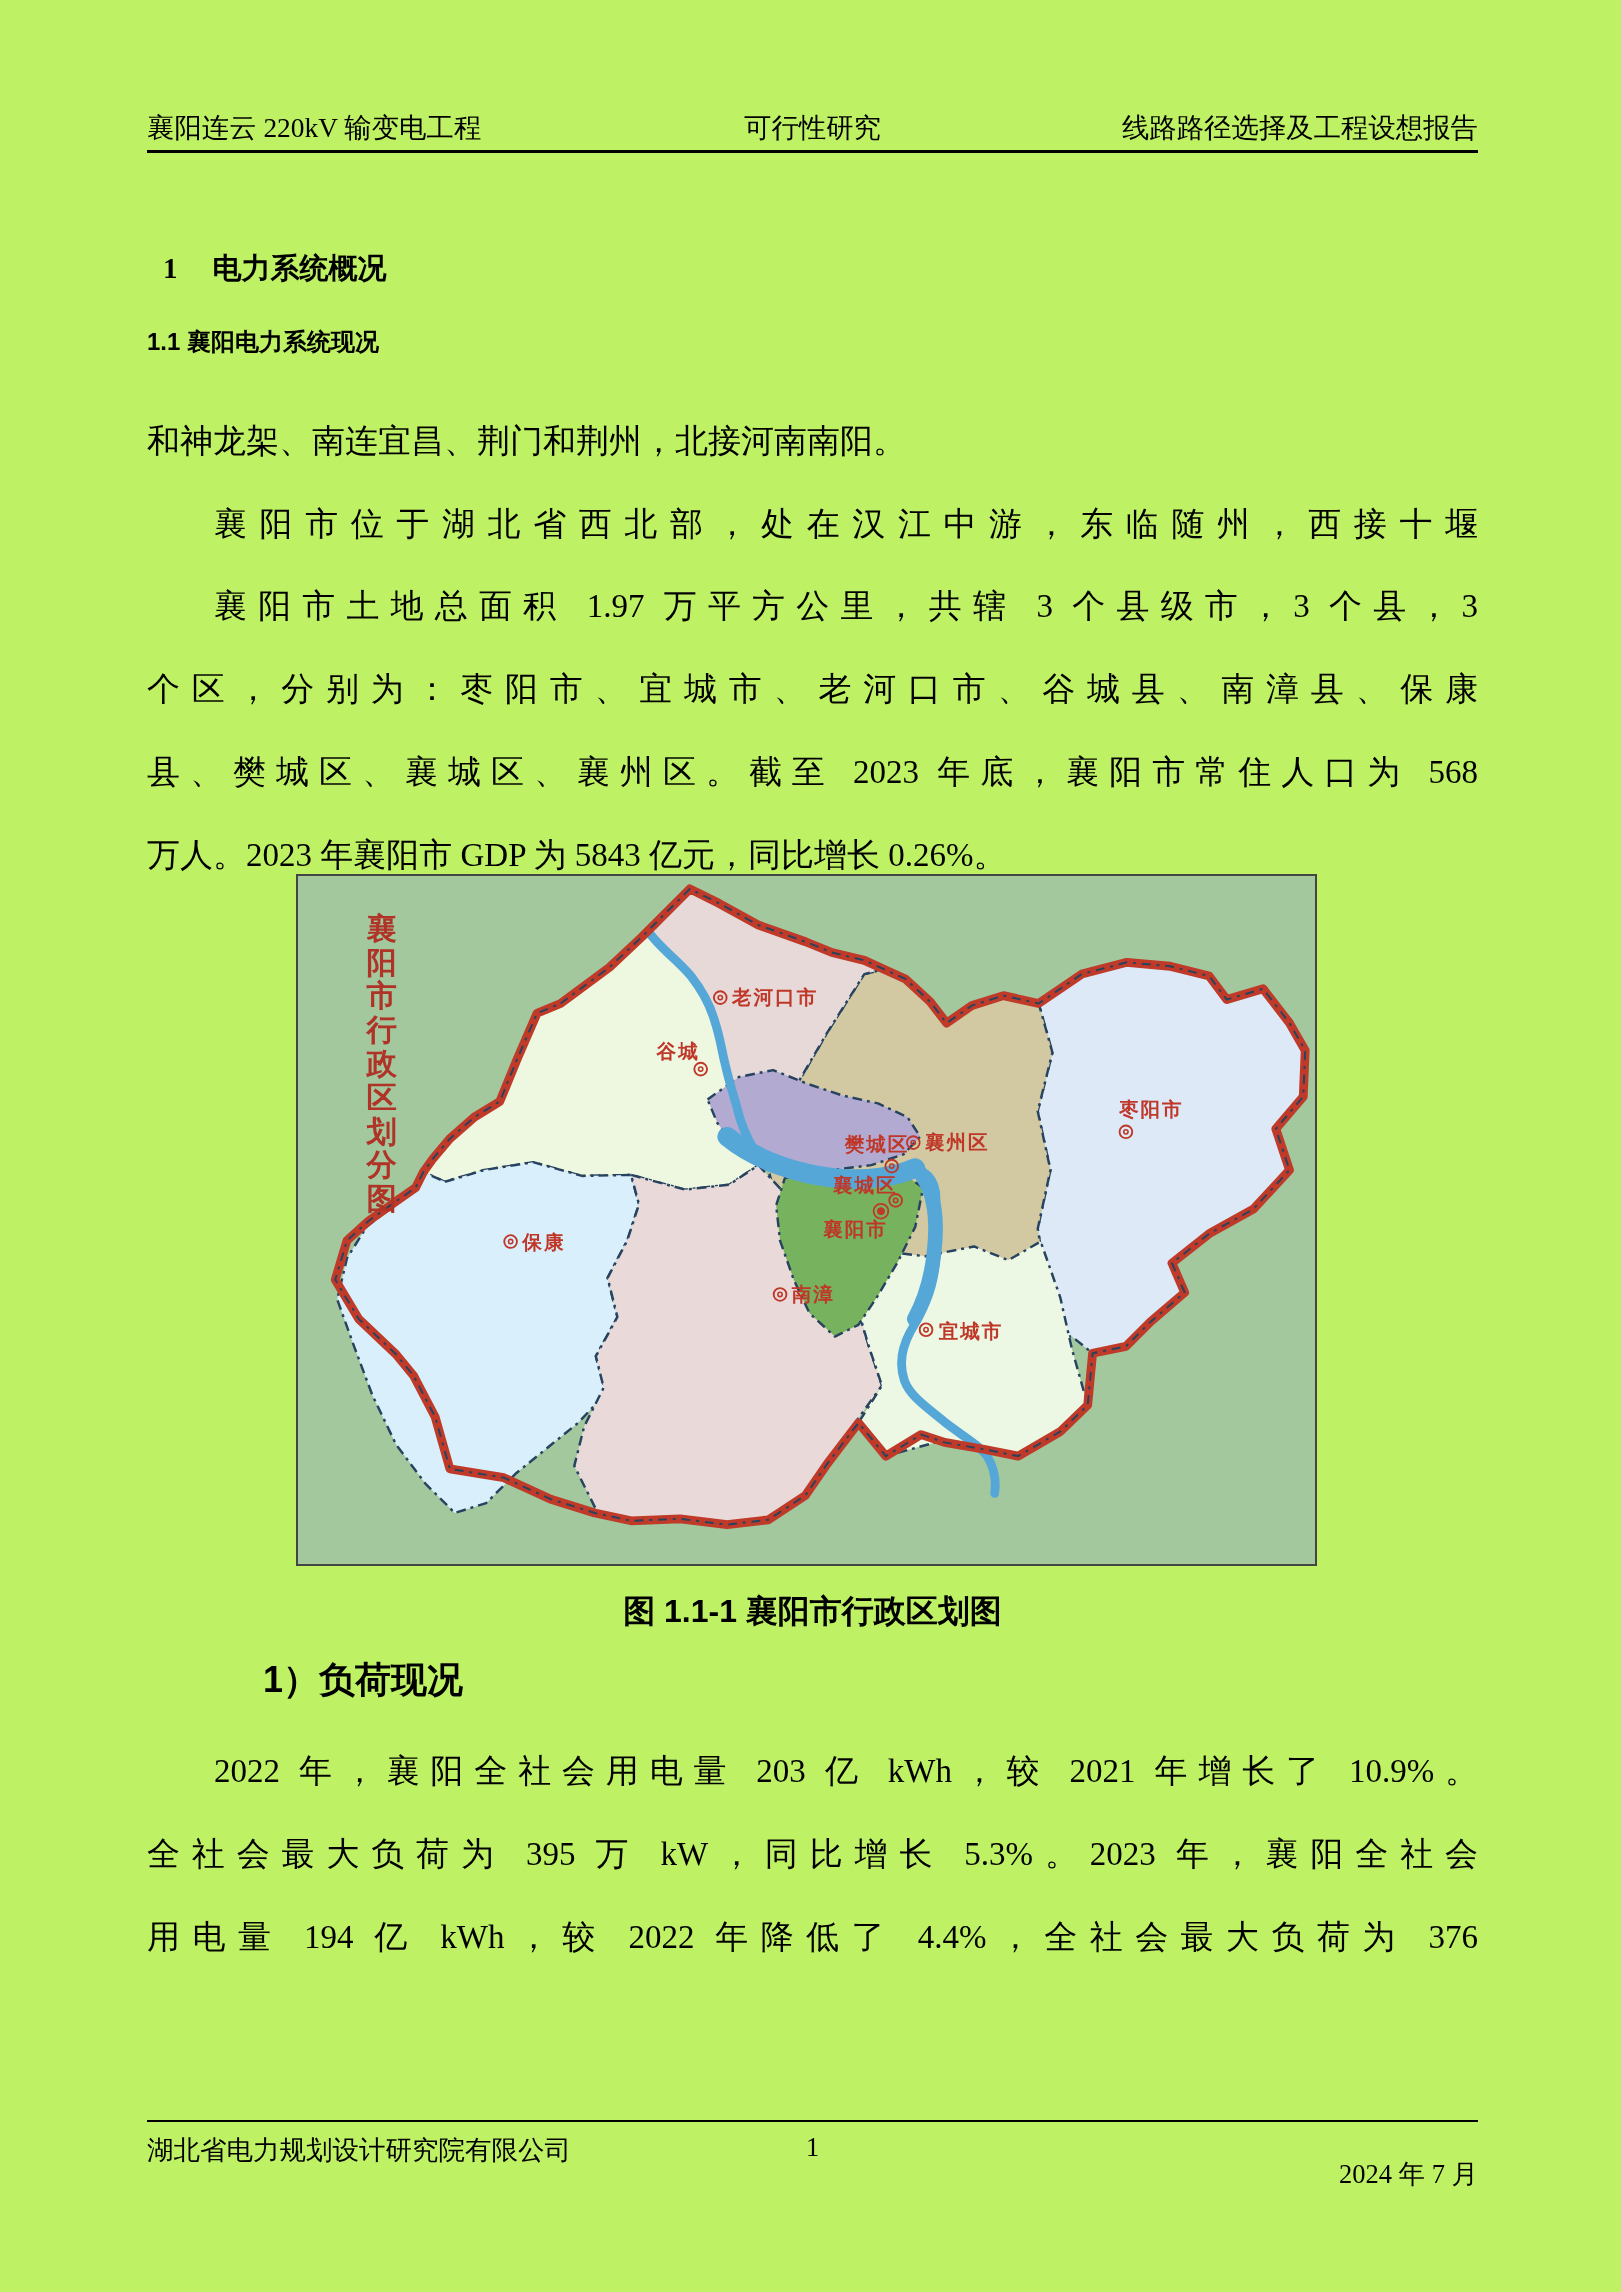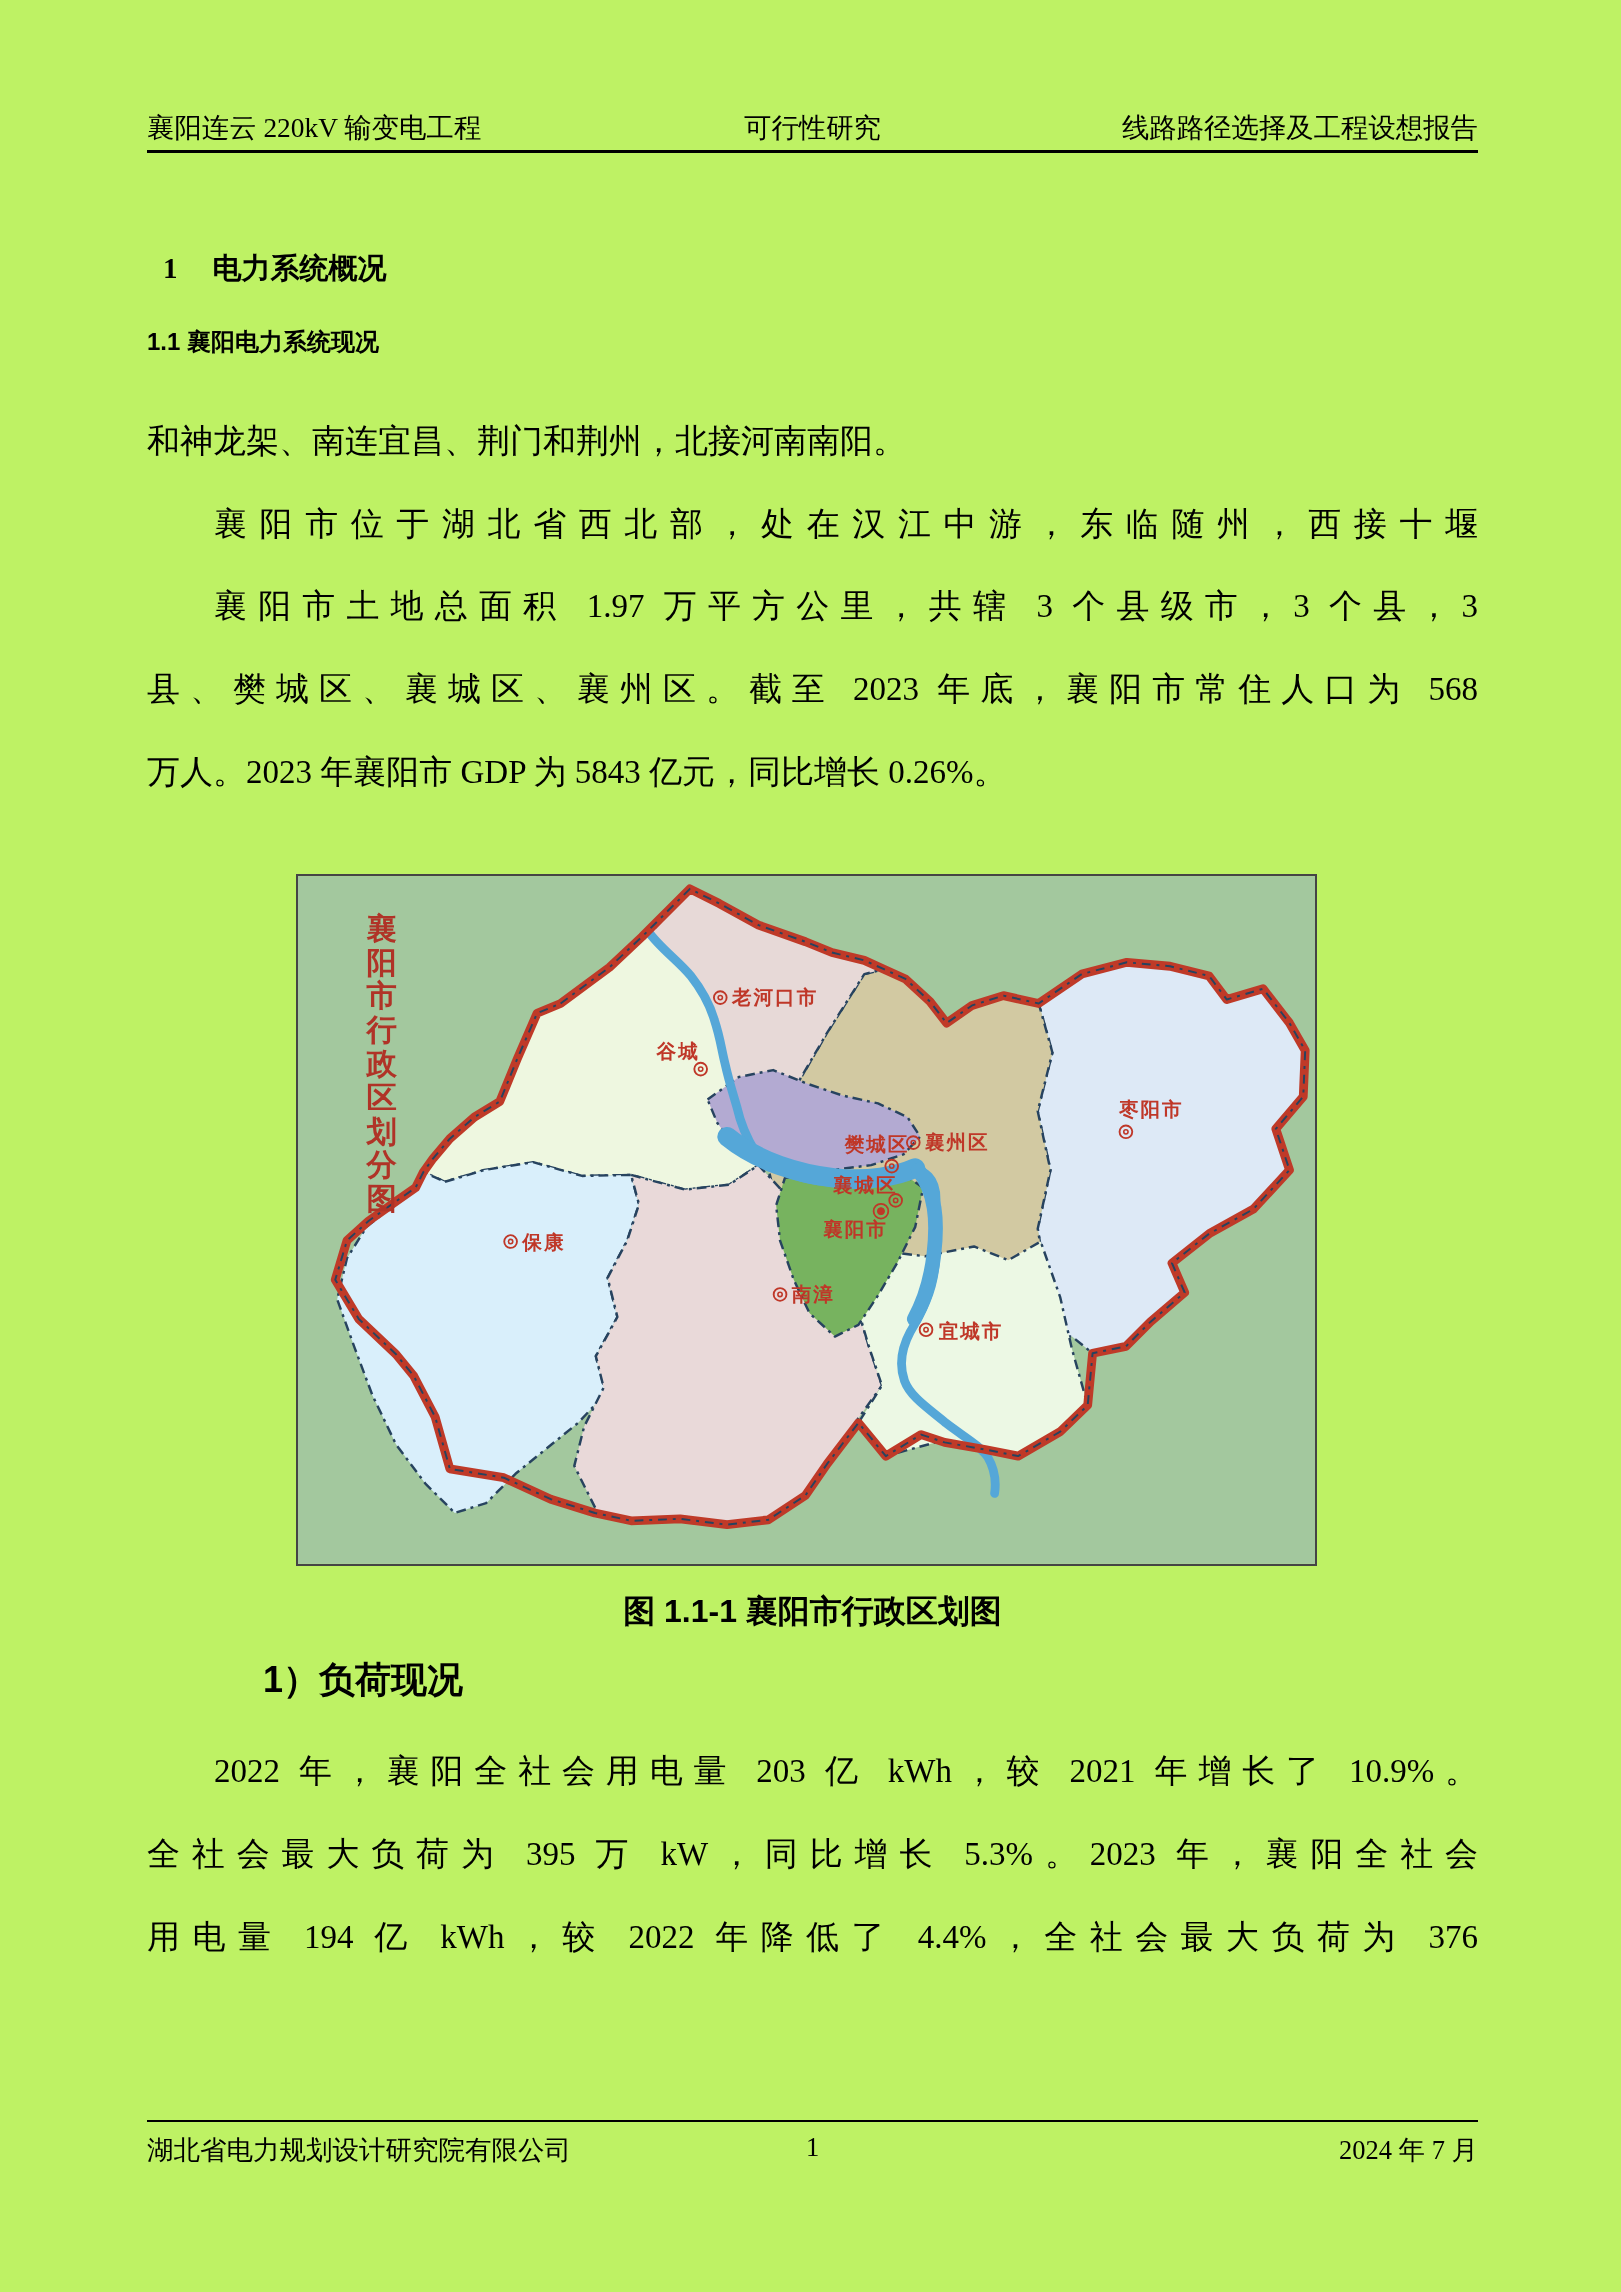--- a/index.html
+++ b/index.html
@@ -9,21 +9,21 @@
   
   .doc-header{position:absolute;left:147px;right:143px;top:112px;
               display:grid;grid-template-columns:1fr auto 1fr;align-items:end;
               font-size:27.4px;line-height:32px;padding-bottom:5.9px;border-bottom:3.9px solid #000;}
   .doc-header .c{justify-self:center;}
   .doc-header .r{justify-self:end;}
   .doc-footer{position:absolute;left:147px;right:143px;top:2120px;
               display:grid;grid-template-columns:1fr auto 1fr;align-items:start;
               font-size:26.5px;border-top:2.9px solid #000;padding-top:9.8px;}
   .doc-footer .c{justify-self:center;}
-  .doc-footer .r{justify-self:end;}
+  .doc-footer .r{justify-self:end;margin-top:24px;}
 
   
   .h1{position:absolute;left:163px;top:249px;font-size:29px;font-weight:bold;
       font-family:"Liberation Sans","DejaVu Sans",sans-serif;}
   .h1 .num{display:inline-block;margin-right:35px;font-family:"Liberation Serif","DejaVu Serif",serif;}
   .h2{position:absolute;left:147px;top:326px;font-size:24px;font-weight:bold;
       font-family:"Liberation Sans","DejaVu Sans",sans-serif;}
   .h3{position:absolute;left:263px;top:1656px;font-size:36px;font-weight:bold;
       font-family:"Liberation Sans","DejaVu Sans",sans-serif;}
 
@@ -60,20 +60,21 @@
 
   <div class="h2">1.1 襄阳电力系统现况</div>
 
   <div class="para" style="top:400px">
       <div class="line">和神龙架、南连宜昌、荆门和荆州，北接河南南阳。</div>
       <div class="line just ind">襄阳市位于湖北省西北部，处在汉江中游，东临随州，西接十堰</div>
     </div>
 
   <div class="para" style="top:565px">
       <div class="line just ind">襄阳市土地总面积 1.97 万平方公里，共辖 3 个县级市，3 个县，3</div>
+      <div class="line just">个区，分别为：枣阳市、宜城市、老河口市、谷城县、南漳县、保康</div>
       <div class="line just">县、樊城区、襄城区、襄州区。截至 2023 年底，襄阳市常住人口为 568</div>
       <div class="line">万人。2023 年襄阳市 GDP 为 5843 亿元，同比增长 0.26%。</div>
     </div>
 
   <div class="map-wrap">
     <svg width="1017" height="688" viewBox="0 0 1038 702">
       <rect x="0" y="0" width="1038" height="702" fill="#a3c89e"></rect>
 
       <g stroke-width="2.5" stroke-dasharray="10 5 3 5" stroke-linejoin="round" fill-rule="evenodd" stroke="#27435f">
         <path d="M756,130 L800,100 L846,88 L890,92 L930,102 L948,126 L985,115 L1012,150 L1028,178 L1026,225 L998,258 L1012,300 L975,340 L930,365 L892,395 L905,425 L870,455 L845,480 L811,487 L790,470 L760,470 L765,420 L755,360 L768,300 L755,240 L770,180 Z" fill="#dde9f6"></path>

